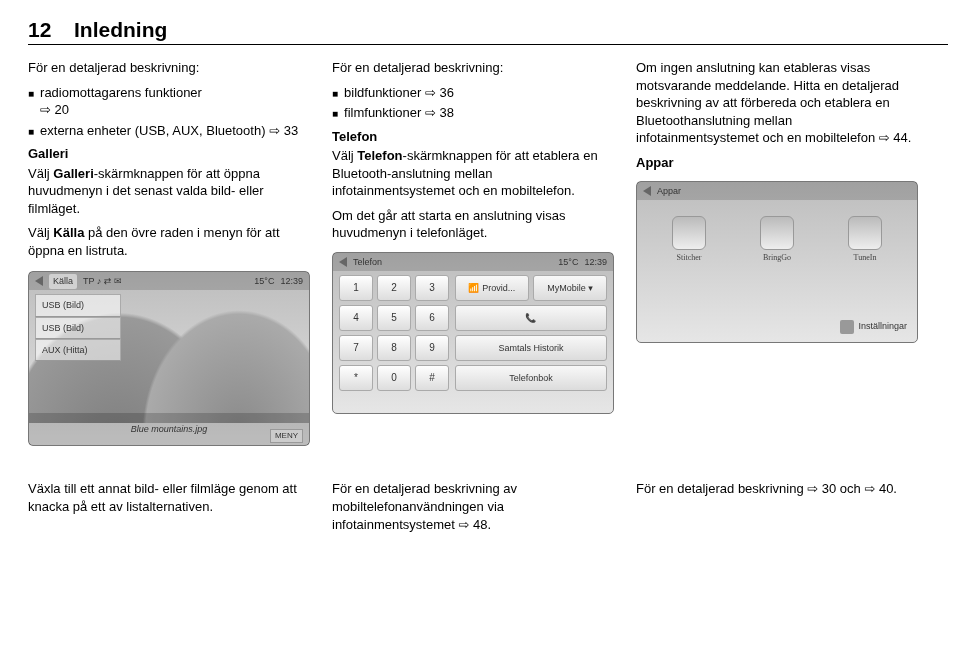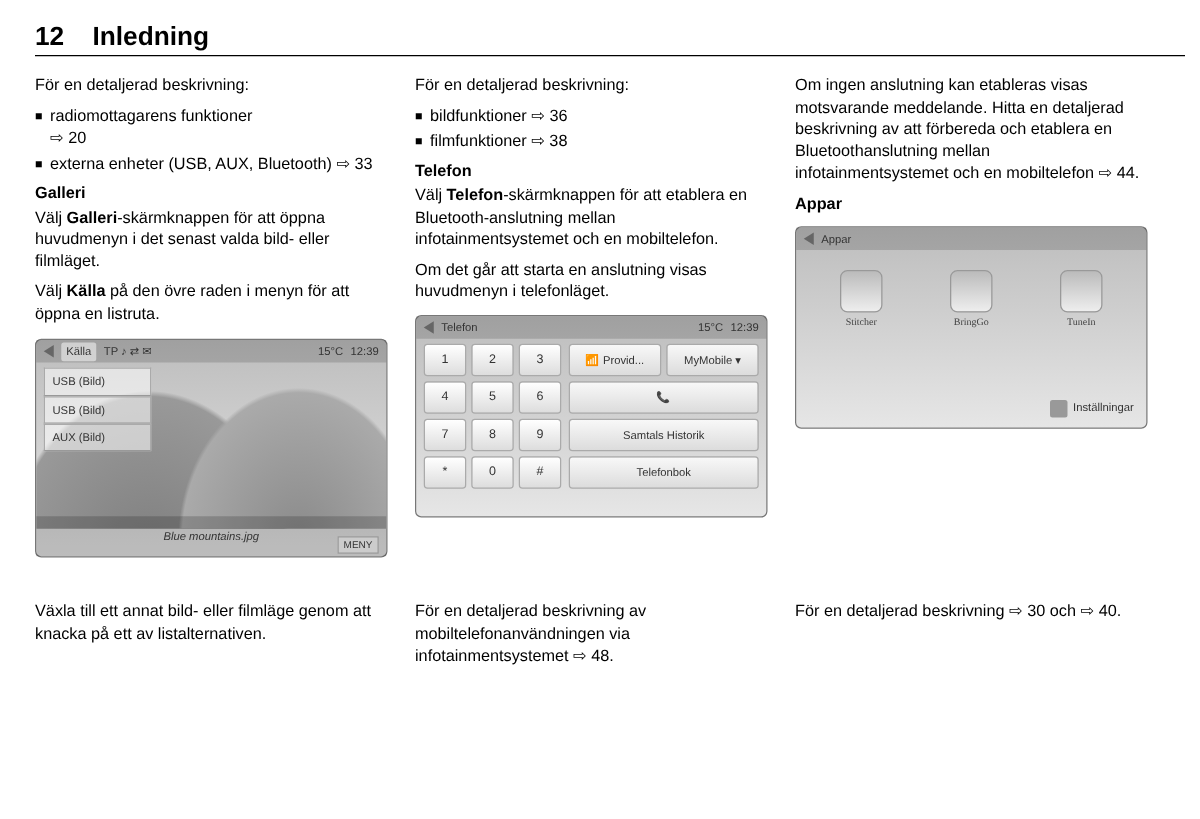--- a/index.html
+++ b/index.html
@@ -99,21 +99,21 @@
             <span>12:39</span>
           </div>
         </div>
         <div class="scenery">
           <div class="hill1"></div>
             <div class="hill2"></div>
         </div>
         <div class="sidebar">
           <div class="item">USB (Bild)</div>
           <div class="item">USB (Bild)</div>
-          <div class="item">AUX (Bild)</div>
+          <div class="item">AUX (Hitta)</div>
         </div>
         <div class="caption">Blue mountains.jpg</div>
         <div class="meny">MENY</div>
       </div>
     </div>
 
     <div class="col">
       <p>För en detaljerad beskrivning:</p>
       <div class="bullet-line">
         <span class="sq">■</span>

